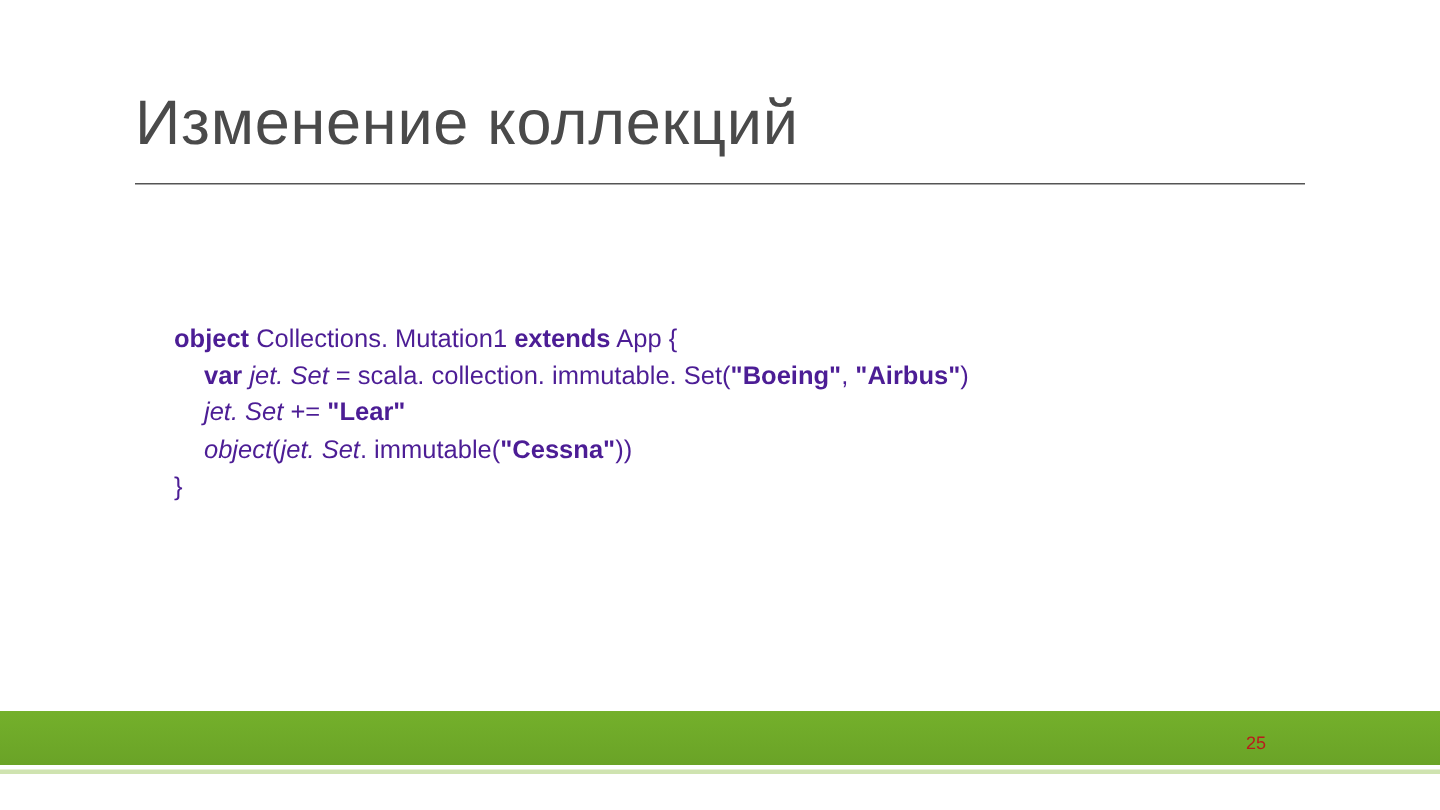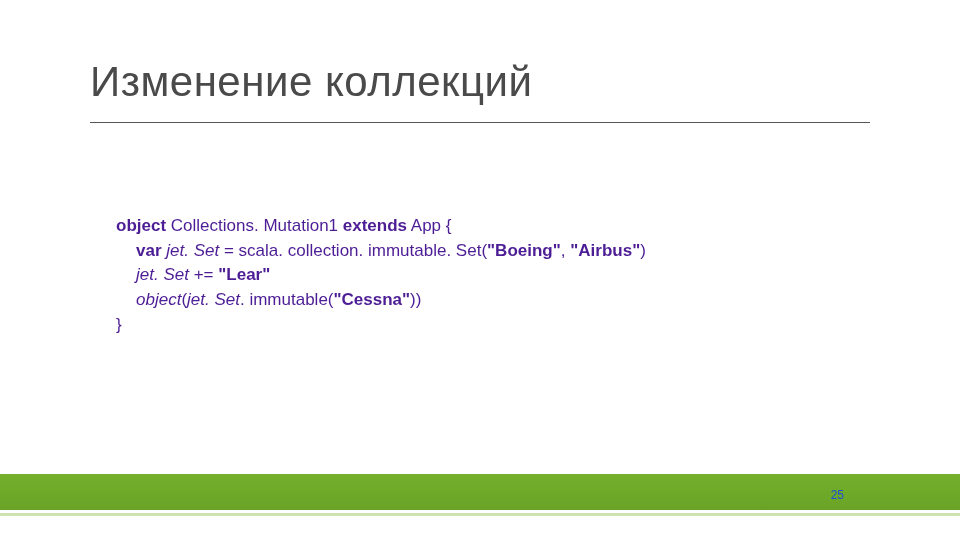--- a/index.html
+++ b/index.html
@@ -67,21 +67,21 @@
     bottom: 24px;
     height: 3px;
     width: 960px;
     background: #cfe3b0;
   }
   .page-num {
     position: absolute;
     right: 40px;
     bottom: 38px;
     font-size: 12px;
-    color: #1d4ed8;
+    color: #b91c1c;
   }
 </style>
 </head>
 <body>
 
 <div class="slide">
 
   <div class="title">Изменение коллекций</div>
   <div class="rule"></div>
 

